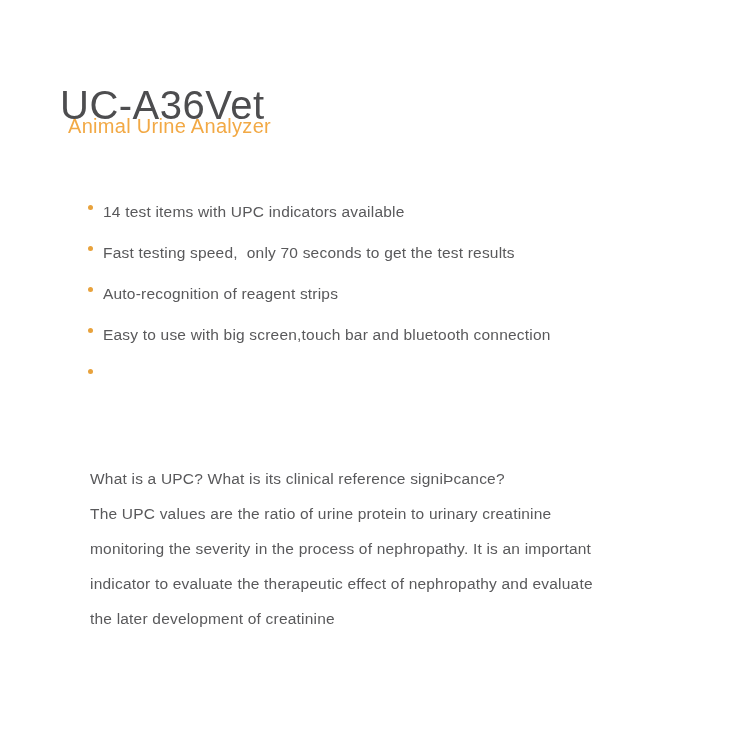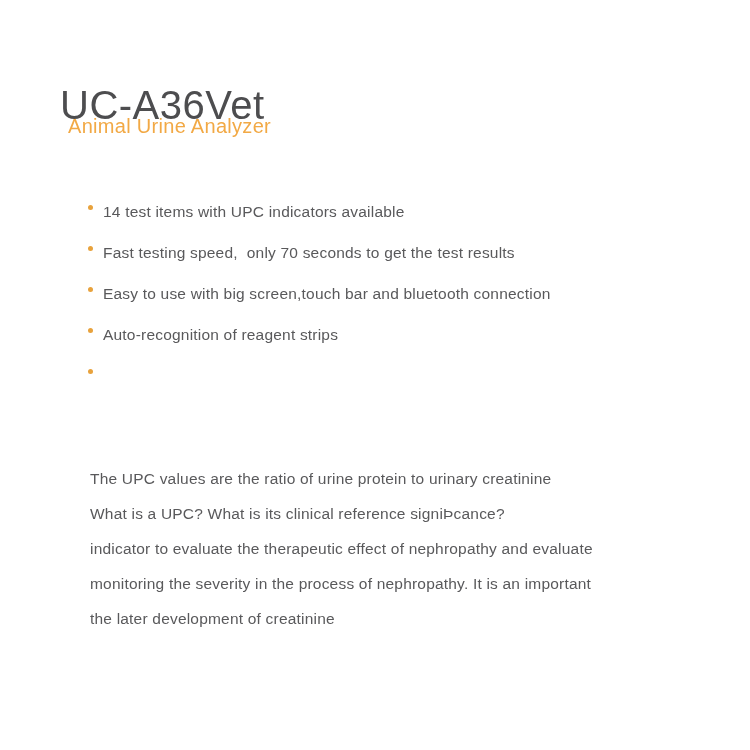--- a/index.html
+++ b/index.html
@@ -93,32 +93,32 @@
     <li class="feature-item">
       <span class="bullet"></span>
       <span class="feature-label">14 test items with UPC indicators available</span>
     </li>
     <li class="feature-item">
       <span class="bullet"></span>
       <span class="feature-label">Fast testing speed,  only 70 seconds to get the test results</span>
     </li>
     <li class="feature-item">
       <span class="bullet"></span>
-      <span class="feature-label">Easy to use with big screen,touch bar and bluetooth connection</span>
+      <span class="feature-label">Auto-recognition of reagent strips</span>
     </li>
     <li class="feature-item">
       <span class="bullet"></span>
-      <span class="feature-label">Auto-recognition of reagent strips</span>
+      <span class="feature-label">Easy to use with big screen,touch bar and bluetooth connection</span>
     </li>
     <li class="feature-item">
       <span class="bullet"></span>
     </li>
   </ul>
 
   <div class="description">
+    <div class="desc-line">What is a UPC? What is its clinical reference signiÞcance?</div>
     <div class="desc-line">The UPC values are the ratio of urine protein to urinary creatinine</div>
-    <div class="desc-line">What is a UPC? What is its clinical reference signiÞcance?</div>
+    <div class="desc-line">monitoring the severity in the process of nephropathy. It is an important</div>
     <div class="desc-line">indicator to evaluate the therapeutic effect of nephropathy and evaluate</div>
-    <div class="desc-line">monitoring the severity in the process of nephropathy. It is an important</div>
     <div class="desc-line">the later development of creatinine</div>
   </div>
 
 </div>
 
 </body></html>

